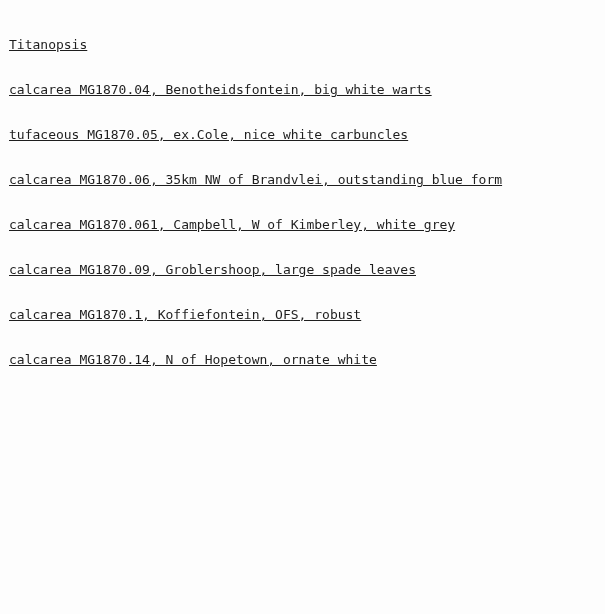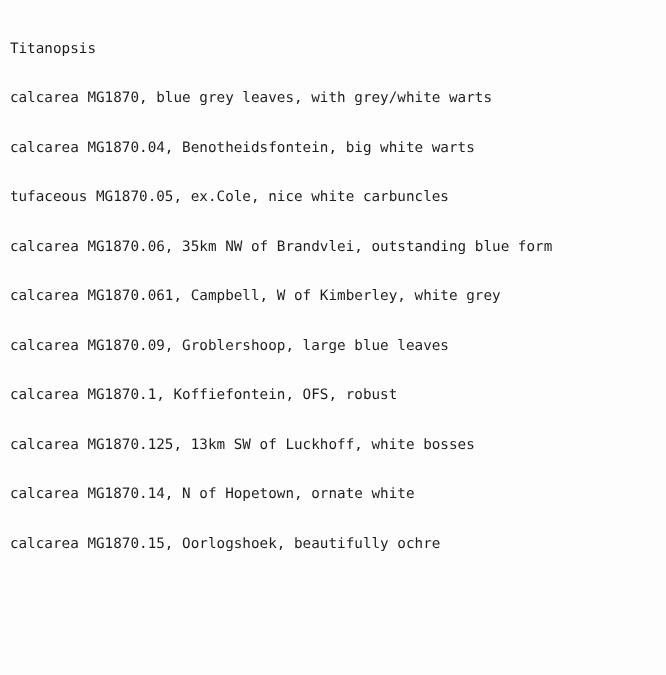--- a/index.html
+++ b/index.html
@@ -16,37 +16,35 @@
     padding: 7px 0 0 9px;
     font-family: "DejaVu Sans Mono", "Liberation Mono", monospace;
     font-size: 13px;
     line-height: 15px;
     color: #1e1e1e;
     white-space: pre;
     letter-spacing: 0;
   }
   .line {
     height: 15px;
+    text-decoration: underline;
   }
 </style>
 </head>
 <body>
 
 <div class="listing">
   <div class="line">Titanopsis</div>
-  <div class="line">calcarea MG1870, blue grey leaves, with grey/white warts</div>
   <div class="line">calcarea MG1870.04, Benotheidsfontein, big white warts</div>
   <div class="line">tufaceous MG1870.05, ex.Cole, nice white carbuncles</div>
   <div class="line">calcarea MG1870.06, 35km NW of Brandvlei, outstanding blue form</div>
   <div class="line">calcarea MG1870.061, Campbell, W of Kimberley, white grey</div>
-  <div class="line">calcarea MG1870.09, Groblershoop, large blue leaves</div>
+  <div class="line">calcarea MG1870.09, Groblershoop, large spade leaves</div>
   <div class="line">calcarea MG1870.1, Koffiefontein, OFS, robust</div>
-  <div class="line">calcarea MG1870.125, 13km SW of Luckhoff, white bosses</div>
   <div class="line">calcarea MG1870.14, N of Hopetown, ornate white</div>
-  <div class="line">calcarea MG1870.15, Oorlogshoek, beautifully ochre</div>
   
   
   
   
   
   
   
   
   
   

